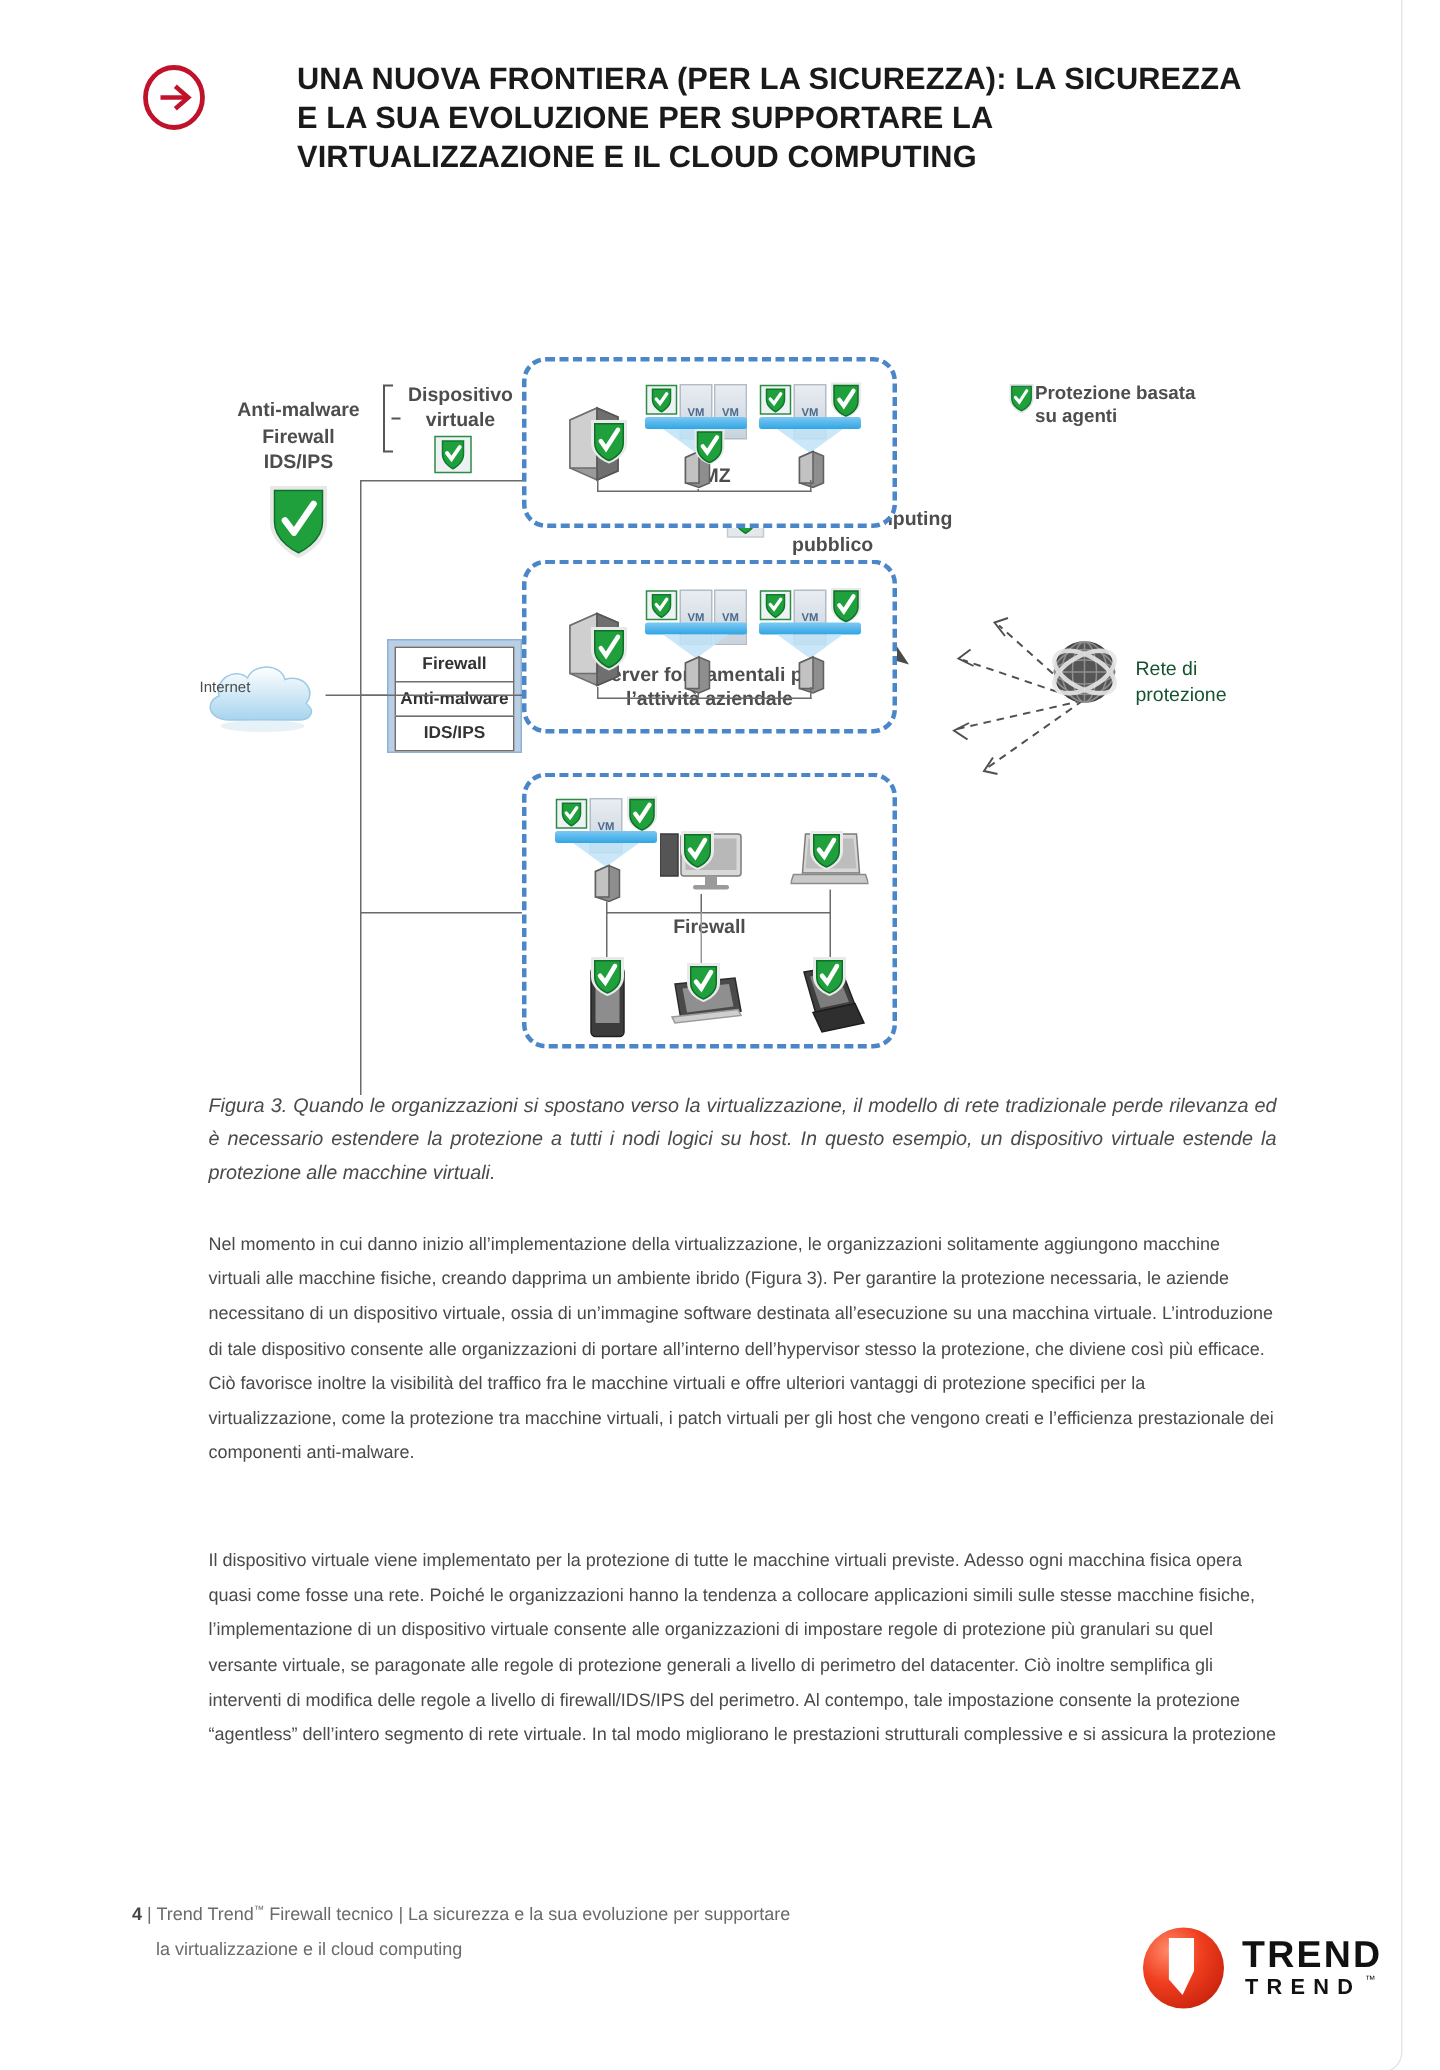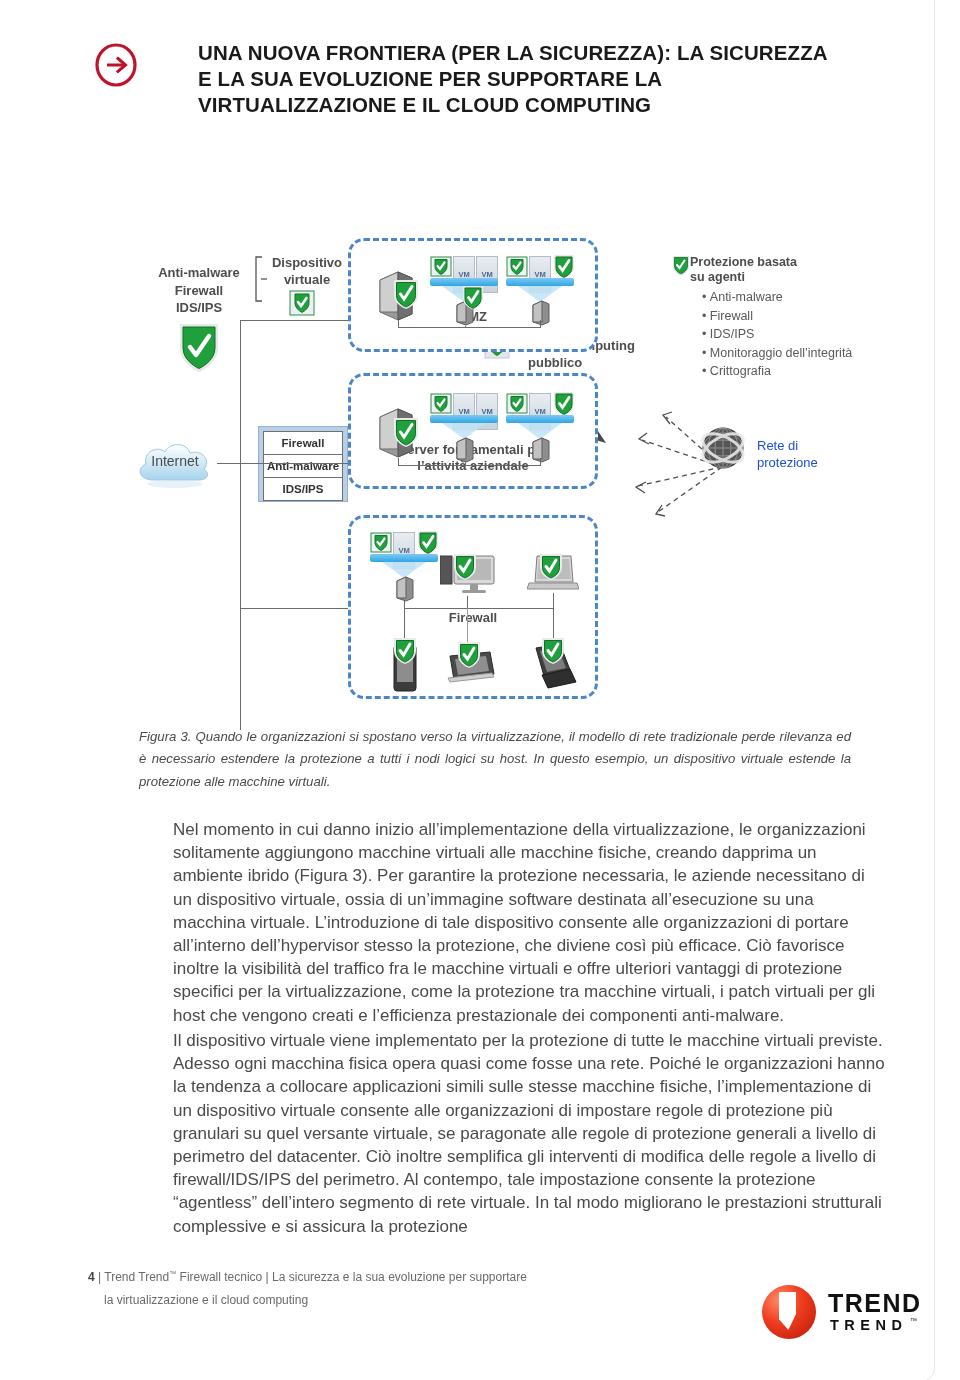--- a/index.html
+++ b/index.html
@@ -25,22 +25,22 @@
   .zone{position:absolute;border:3px dashed #4a86c8;border-radius:16px;background:#fff;}
   .zone-dmz{left:348px;top:78px;width:244px;height:108px;}
   .zone-srv{left:348px;top:213px;width:244px;height:110px;}
   .zone-end{left:348px;top:355px;width:244px;height:178px;}
 
   .zone-caption{position:absolute;width:100%;text-align:center;
       font-size:13px;font-weight:bold;color:#4d4d4d;}
 
   
   .cloud{position:absolute;left:133px;top:276px;width:84px;height:54px;}
-  .cloud-txt{position:absolute;left:133px;top:293px;width:84px;text-align:center;
-      font-size:14px;color:#4a4a4a;}
+  .cloud-txt{position:absolute;left:133px;top:293px;width:84px;text-align:left;
+      font-size:10px;color:#4a4a4a;}
 
   
   .fwbox{position:absolute;left:258px;top:266px;width:90px;height:76px;
       background:#b9cfe6;border:1px solid #8fb2d4;padding:4px;box-sizing:border-box;}
   .fwbox .row{background:#fff;border:1px solid #6f6f6f;height:22px;line-height:22px;
       text-align:center;font-size:11.5px;font-weight:bold;color:#333;margin-bottom:-1px;}
   .vm-strip{position:absolute;display:flex;align-items:flex-start;}
   .vm-chip{width:22px;height:37px;background:linear-gradient(#e9edf2,#c9d3dd);
       border:1px solid #b2bcc6;color:#4b6a8c;font-size:7.5px;font-weight:bold;
       display:flex;align-items:center;justify-content:center;box-sizing:border-box;}
@@ -49,30 +49,30 @@
   .vm-funnel{position:absolute;width:0;height:0;border-left:22px solid transparent;
       border-right:22px solid transparent;border-top:16px solid #bfe3f7;opacity:.85;}
 
   .wire{position:absolute;background:#6b6b6b;}
 
   
   .agent-block{position:absolute;left:690px;top:95px;width:230px;}
   .agent-head{font-size:12.5px;font-weight:bold;color:#4d4d4d;line-height:15px;}
   .agent-li{font-size:12.5px;color:#595959;line-height:18.5px;padding-left:12px;}
 
-  .rete-txt{position:absolute;left:757px;top:277px;font-size:13px;color:#1d4ed8;line-height:17px;}
+  .rete-txt{position:absolute;left:757px;top:277px;font-size:13px;color:#14532d;line-height:17px;}
 
   .cloudpub-txt{position:absolute;left:528px;top:178px;font-size:13px;font-weight:bold;
       color:#4d4d4d;line-height:16.5px;}
 
   
   .caption{position:absolute;left:139px;top:726px;width:712px;
       font-size:13.2px;line-height:22.4px;font-style:italic;color:#4a4a4a;text-align:justify;}
   .para{position:absolute;left:139px;width:712px;
-      font-size:17px;line-height:23.2px;color:#4a4a4a;margin-left:34px;}
+      font-size:12px;line-height:23.2px;color:#4a4a4a;}
   .p1{top:818px;}
   .p2{top:1029px;}
 
   
   .footer{position:absolute;left:88px;top:1262px;width:640px;
       font-size:12px;line-height:23px;color:#6a6a6a;}
   .footer .pg{font-weight:bold;color:#444;}
   .footer sup{font-size:7px;vertical-align:super;}
   .logo{position:absolute;left:762px;top:1283px;width:165px;height:62px;}
   .logo-orb{position:absolute;left:0;top:2px;width:54px;height:54px;border-radius:50%;
@@ -369,27 +369,20 @@
     <polyline points="8,14.5 11.5,19 18,8" fill="none" stroke="#fff" stroke-width="3" stroke-linecap="round"></polyline>
   </svg>
 
   <div class="agent-block">
     <svg style="position:absolute;left:-18px;top:0;width:18px;height:21px" viewBox="0 0 18 21">
       <path d="M1 1 h16 v9.5 c0 7 -8 10 -8 10 S1 17.5 1 10.5 z" fill="#dfe3e6"></path>
       <path d="M2.5 2.5 h13 v8.2 c0 5.6 -6.5 8.1 -6.5 8.1 S2.5 16.3 2.5 10.7 z" fill="#1fa03c" stroke="#0c7026" stroke-width=".8"></path>
       <polyline points="5,10 7.5,13 12.5,5.5" fill="none" stroke="#fff" stroke-width="2.1" stroke-linecap="round"></polyline>
     </svg>
     <div class="agent-head">Protezione basata<br>su agenti</div>
-    <div style="margin-top:3px;">
-      <div class="agent-li">•&nbsp;<span>Anti-malware</span></div>
-      <div class="agent-li">•&nbsp;<span>Firewall</span></div>
-      <div class="agent-li">•&nbsp;<span>IDS/IPS</span></div>
-      <div class="agent-li">•&nbsp;<span>Monitoraggio dell’integrità</span></div>
-      <div class="agent-li">•&nbsp;<span>Crittografia</span></div>
-    </div>
   </div>
 
   <svg style="position:absolute;left:610px;top:230px;width:120px;height:130px" viewBox="0 0 120 130">
     <g stroke="#4f4f4f" stroke-width="1.3" fill="none" stroke-dasharray="5,4">
       <line x1="112" y1="77" x2="56" y2="27"></line>
       <line x1="112" y1="77" x2="32" y2="50"></line>
       <line x1="112" y1="77" x2="28" y2="96"></line>
       <line x1="112" y1="77" x2="48" y2="122"></line>
     </g>
     <g fill="none" stroke="#4f4f4f" stroke-width="1.3">

